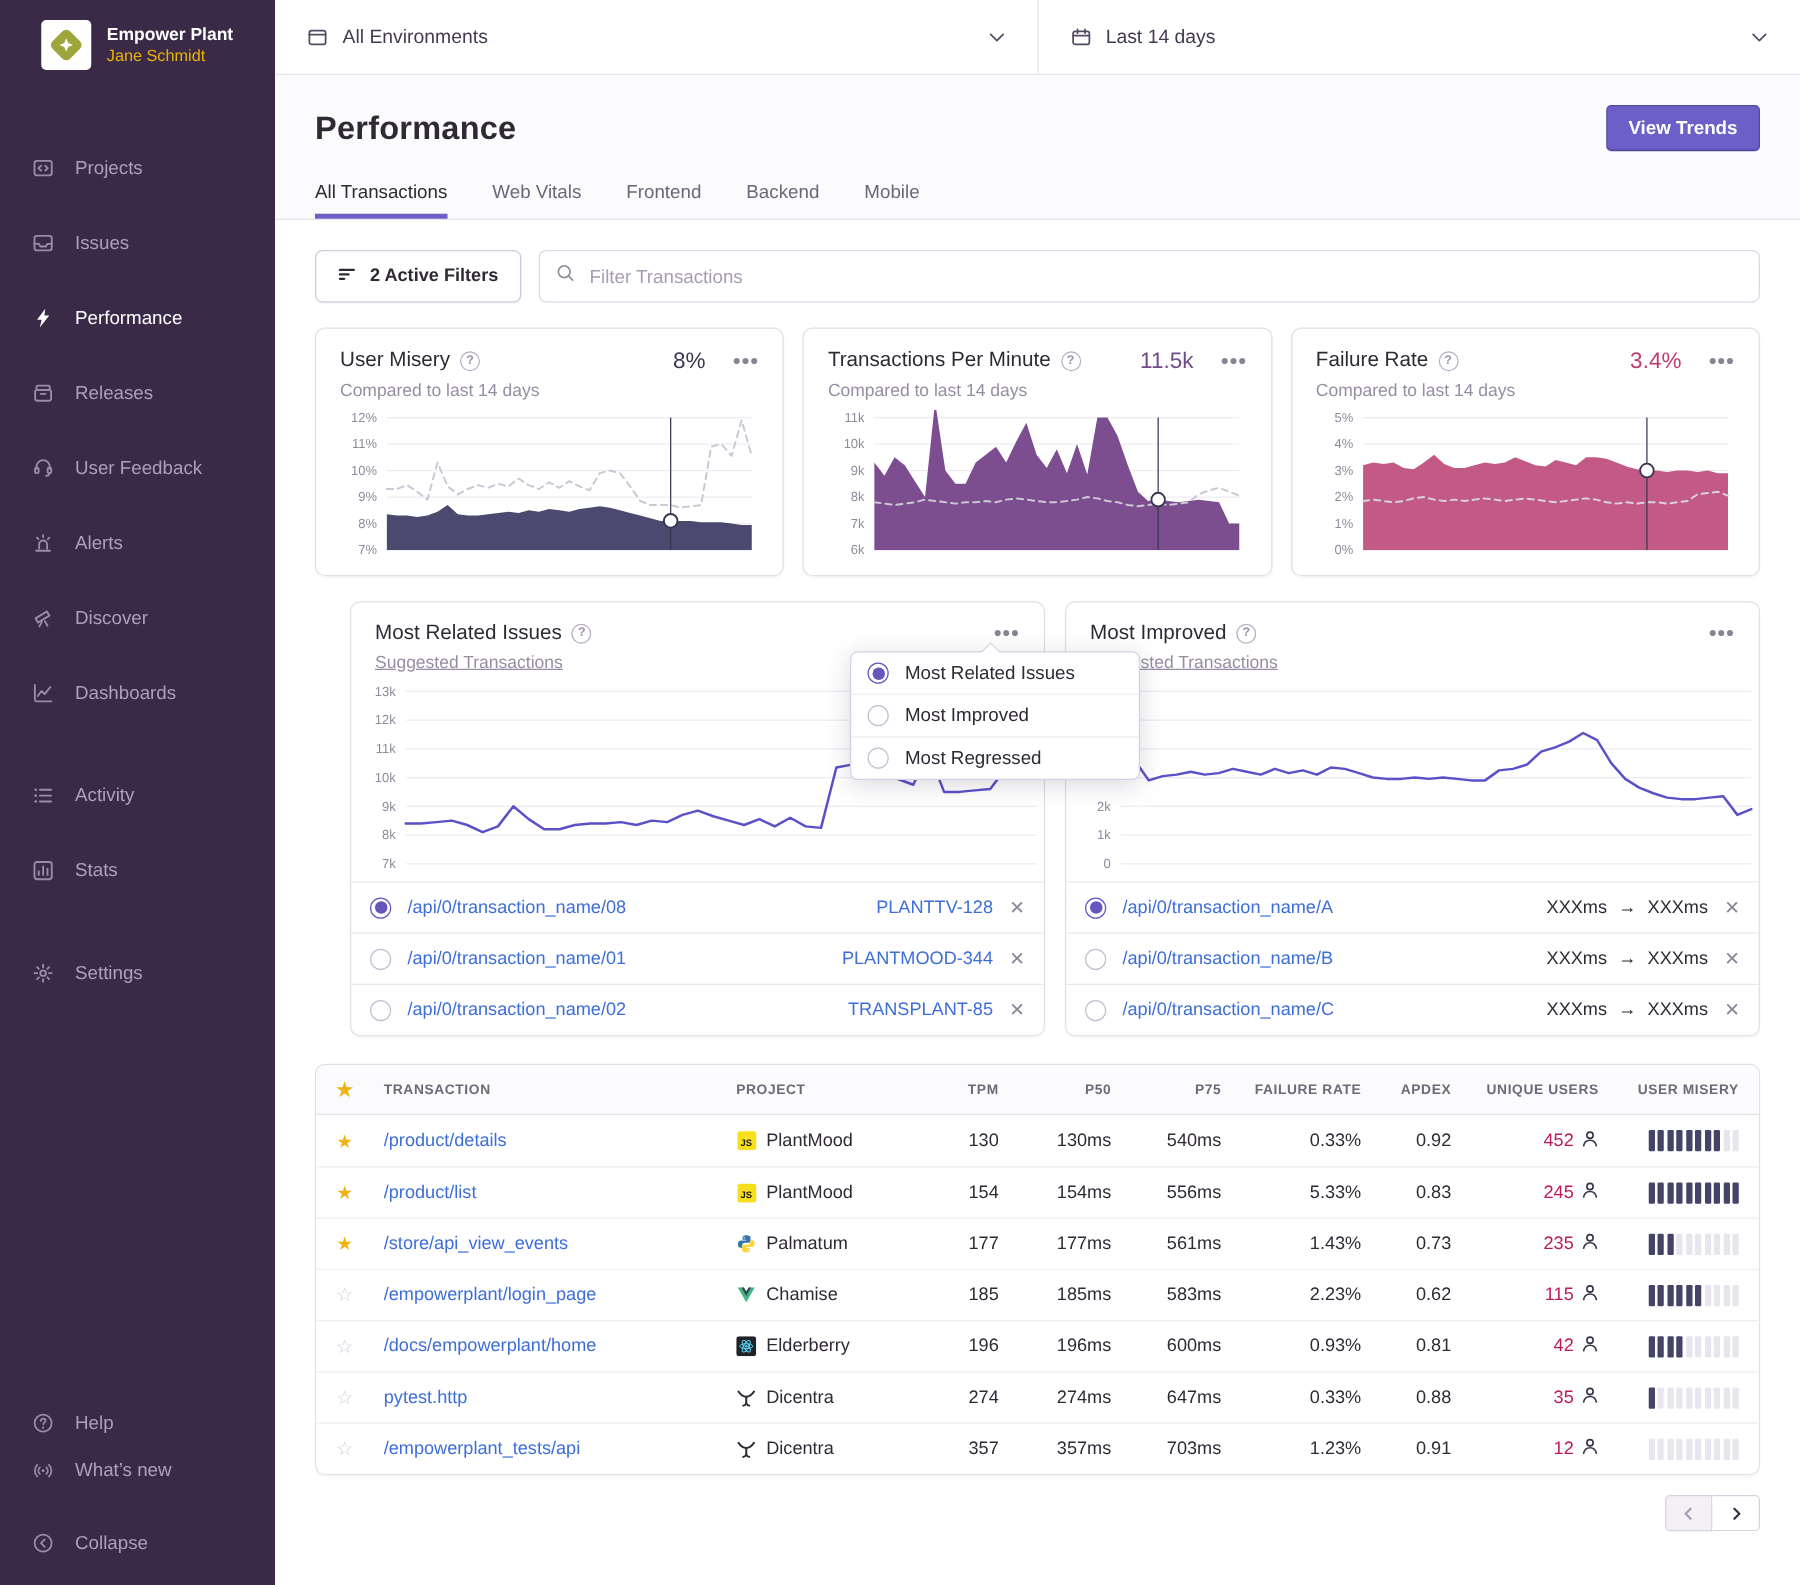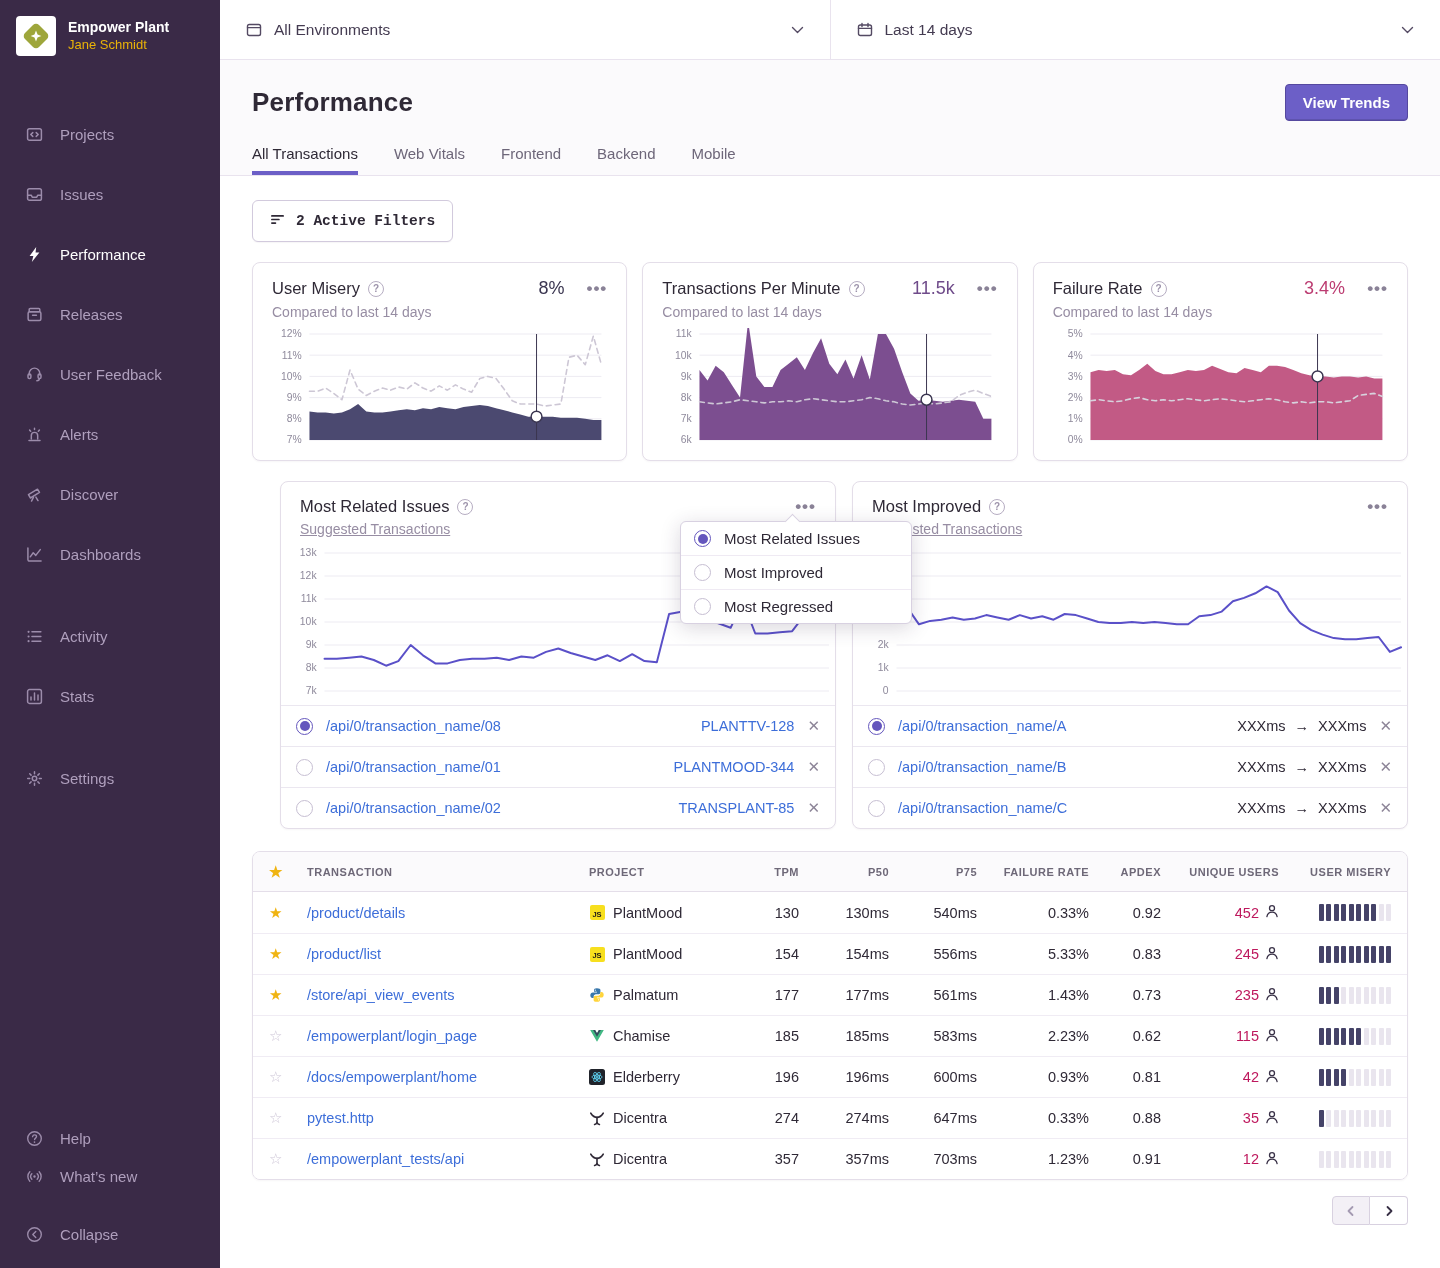--- a/index.html
+++ b/index.html
@@ -15,21 +15,21 @@
 
   
   .sidebar {
     flex:0 0 220px; width:220px;
     background:linear-gradient(155deg,#4b345a0 0%,#43305200 45%), linear-gradient(180deg,#443054 0%,#392a47 55%,#2d2138 100%);
     background-color:#3a2a47;
     color:#b3a7bd;
     display:flex; flex-direction:column;
     padding:16px 0 18px;
   }
-  .logo-row { display:flex; align-items:center; gap:12px; padding:0 16px; }
+  .logo-row { display:flex; align-items:center; gap:12px; padding:0 16px;justify-content:center; }
   .logo-box { width:40px; height:40px; background:#fff; border-radius:4px; display:grid; place-items:center; flex:0 0 40px; }
   .org-name { font-size:14px; font-weight:700; color:#fff; line-height:1.25; }
   .user-name { font-size:13px; color:#eab308; line-height:1.25; }
   .nav { margin-top:34px; display:flex; flex-direction:column; }
   .nav-item {
     display:flex; align-items:center; gap:16px;
     padding:6px 16px 6px 24px; font-size:15px; line-height:19px;
     color:#af9fbd; cursor:pointer;margin-top:28px;
   }
   .nav-item .ic { width:20px; height:20px; display:grid; place-items:center; color:#9c8cab; flex:0 0 20px; }
@@ -65,21 +65,21 @@
   .tab { padding-bottom:9px; font-size:15px; color:#6d6679; border-bottom:4px solid transparent; cursor:pointer; }
   .tab.active { color:#2f2936; border-bottom-color:#6c5fc7; }
 
   .content { flex:1; background:#fff; padding:24px 32px 40px; overflow:hidden; }
 
   
   .filter-row { display:flex; gap:14px; margin-bottom:20px; }
   .btn-filters {
     display:flex; align-items:center; gap:11px; height:42px; padding:0 17px;
     background:#fff; border:1px solid #d2cadd; border-radius:6px;
-    font-family:Liberation Mono, monospace; font-size:14.5px; font-weight:700; color:#2f2936; cursor:pointer;
+    font-family:Liberation Sans, sans-serif; font-size:14.5px; font-weight:700; color:#2f2936; cursor:pointer;
     box-shadow:0 1px 1px rgba(43,34,51,.04);
   }
   .search {
     flex:1; display:flex; align-items:center; gap:10px; height:42px;
     border:1px solid #ddd6e5; border-radius:6px; padding:0 13px; background:#fff;
   }
   .search input { border:none; outline:none; flex:1; font-size:15px; font-family:inherit; color:#2f2936; background:transparent; }
   .search input::placeholder { color:#a79cb4; }
   .search .ic { color:#948aa2; }
 
@@ -381,20 +381,27 @@
 
   <div class="content">
 
     <div class="filter-row">
       <button class="btn-filters">
         <span><svg width="15" height="15" viewBox="0 0 16 16" fill="none" stroke="#2f2936" stroke-width="1.8" stroke-linecap="round">
               <path d="M2 4.2h12M2 8h7.5M2 11.8h3.8"></path>
             </svg></span>
         <span>2 Active Filters</span>
       </button>
+      <div class="search">
+        <span class="ic"><svg width="15" height="15" viewBox="0 0 16 16" fill="none" stroke="currentColor" stroke-width="1.5" stroke-linecap="round">
+              <circle cx="6.8" cy="6.8" r="5"></circle>
+              <path d="M10.6 10.6 14 14"></path>
+            </svg></span>
+        <input type="text" placeholder="Filter Transactions" style="">
+      </div>
     </div>
 
     <div class="metric-row">
       <div class="mcard">
         <div class="card-head">
           <span class="card-title">User Misery</span>
           <span class="help">?</span>
           <span class="mval" style="color: rgb(58, 53, 80);">8%</span>
           <span class="dots">•••</span>
         </div>

